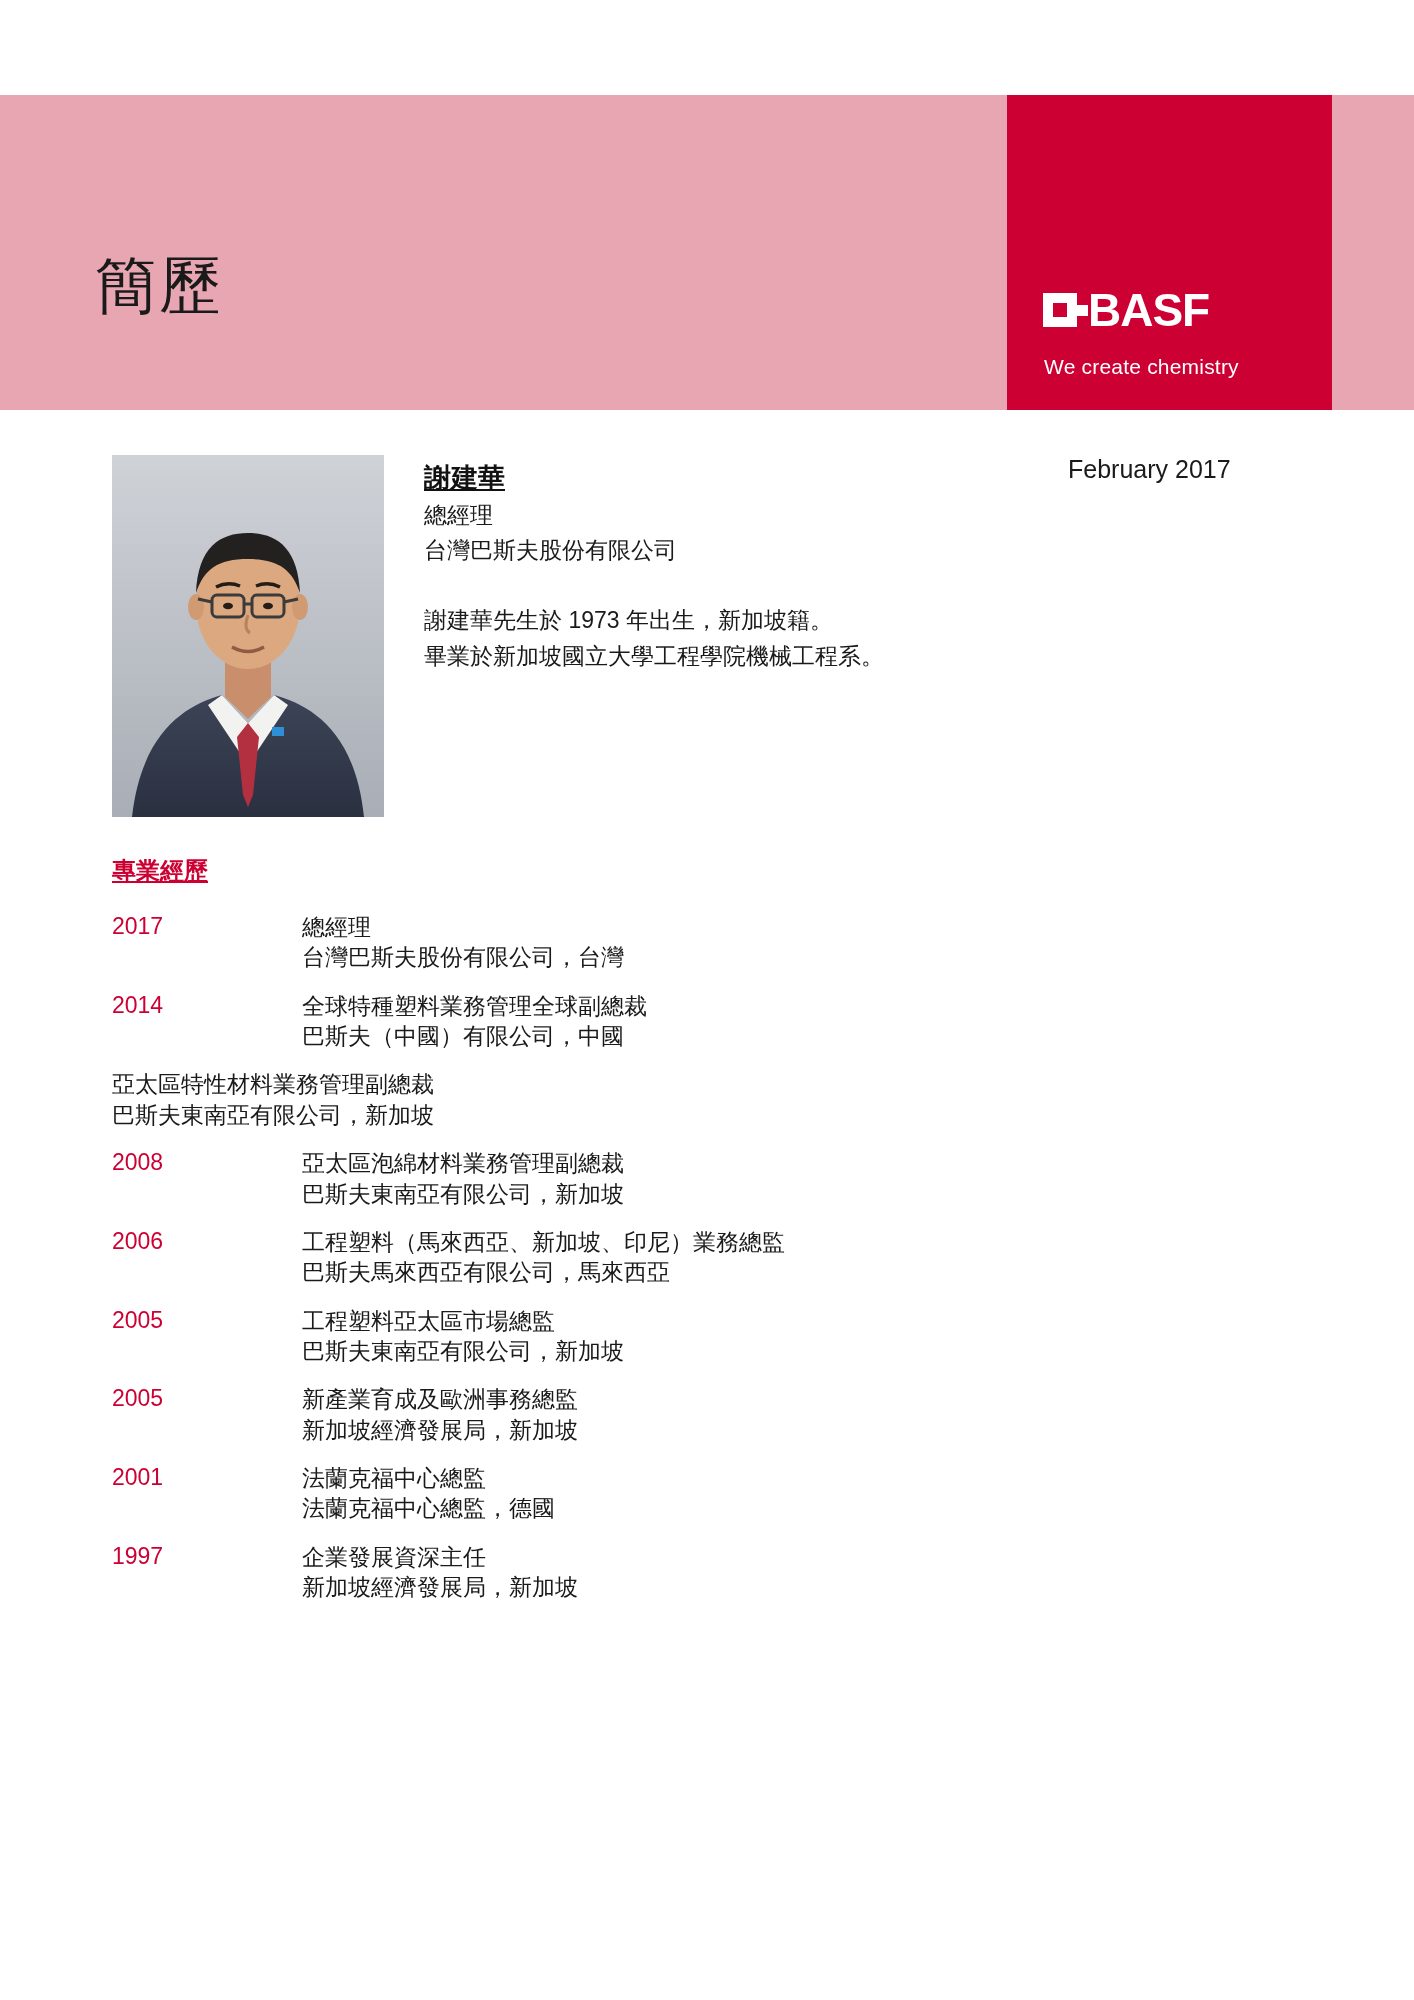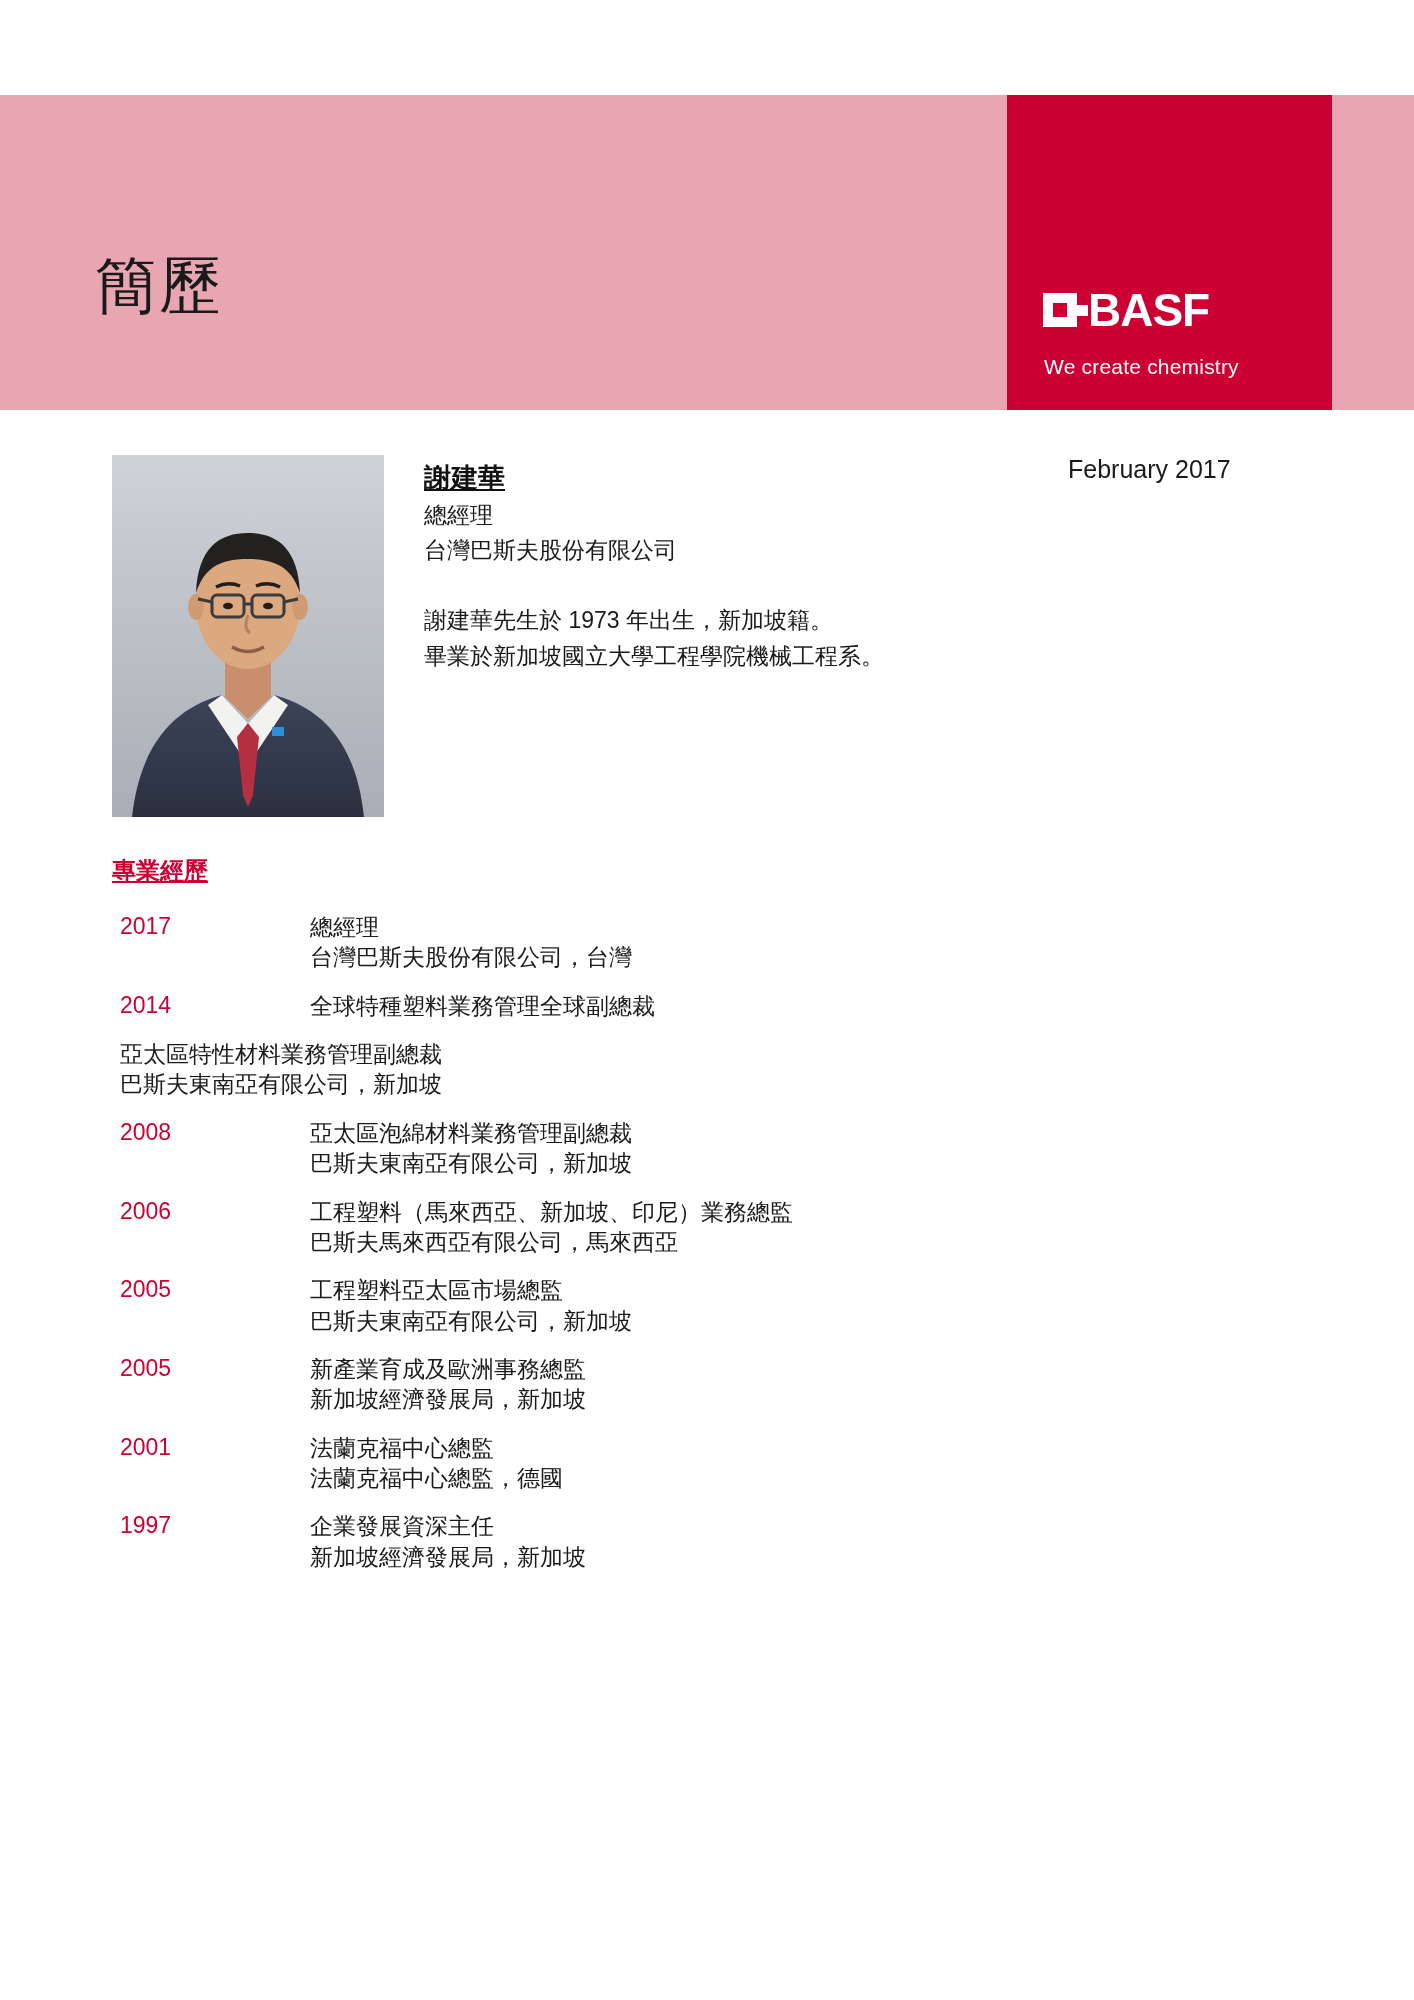--- a/index.html
+++ b/index.html
@@ -159,21 +159,20 @@
   }
   .exp-list {
     position: absolute;
     left: 112px;
     top: 912px;
     width: 1150px;
   }
   .exp-row {
     display: flex;
     margin-bottom: 18px;
-    margin-left: 8px;
   }
   .exp-year {
     width: 190px;
     flex: 0 0 190px;
     font-size: 23px;
     color: #cc0033;
     padding-top: 1px;
   }
   .exp-detail {
     flex: 1;
@@ -264,20 +263,21 @@
       <div class="exp-year">2017</div>
       <div class="exp-detail">
         <div class="exp-title">總經理</div>
         <div class="exp-place">台灣巴斯夫股份有限公司，台灣</div>
       </div>
     </div>
     <div class="exp-row">
       <div class="exp-year">2014</div>
       <div class="exp-detail">
         <div class="exp-title">全球特種塑料業務管理全球副總裁</div>
+        <div class="exp-place">巴斯夫（中國）有限公司，中國</div>
       </div>
     </div>
     <div class="exp-row">
       <div class="exp-detail">
         <div class="exp-title">亞太區特性材料業務管理副總裁</div>
         <div class="exp-place">巴斯夫東南亞有限公司，新加坡</div>
       </div>
     </div>
     <div class="exp-row">
       <div class="exp-year">2008</div>

